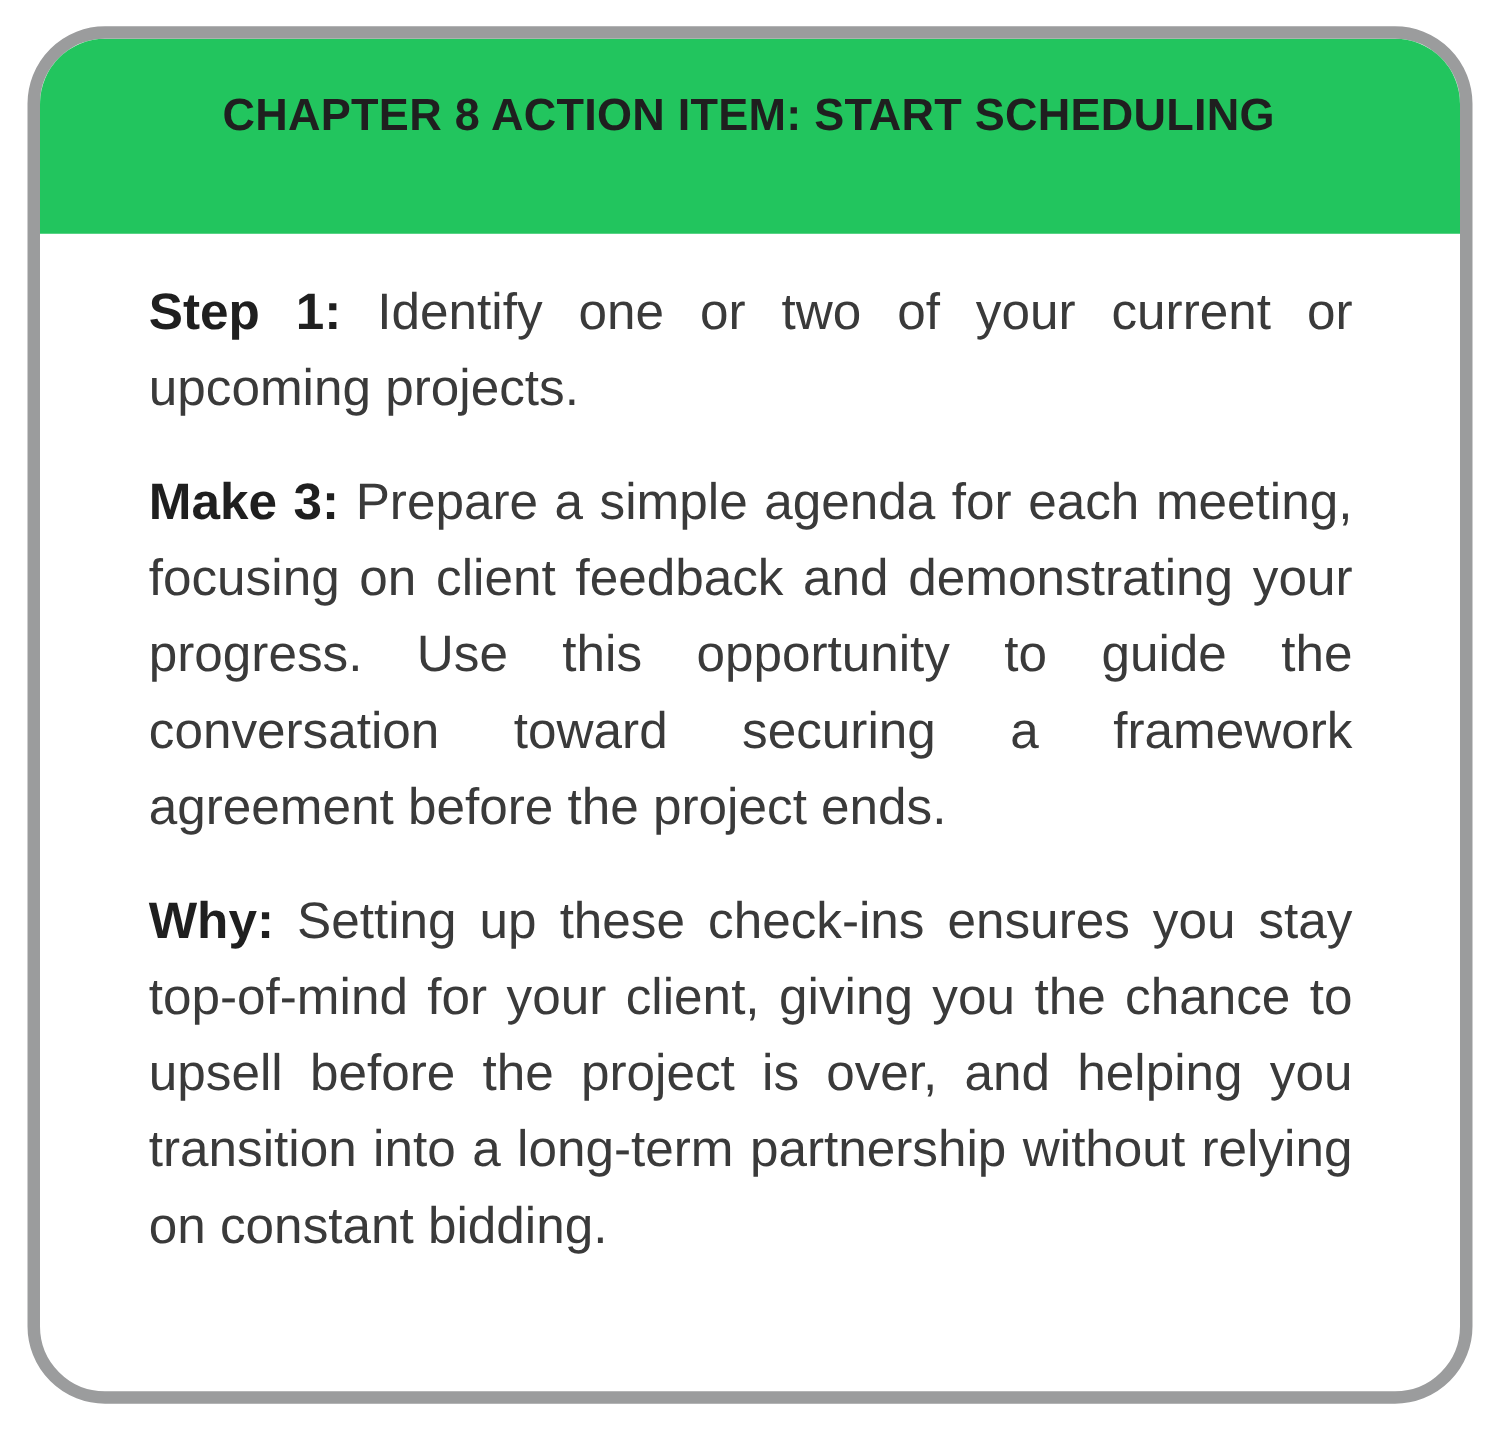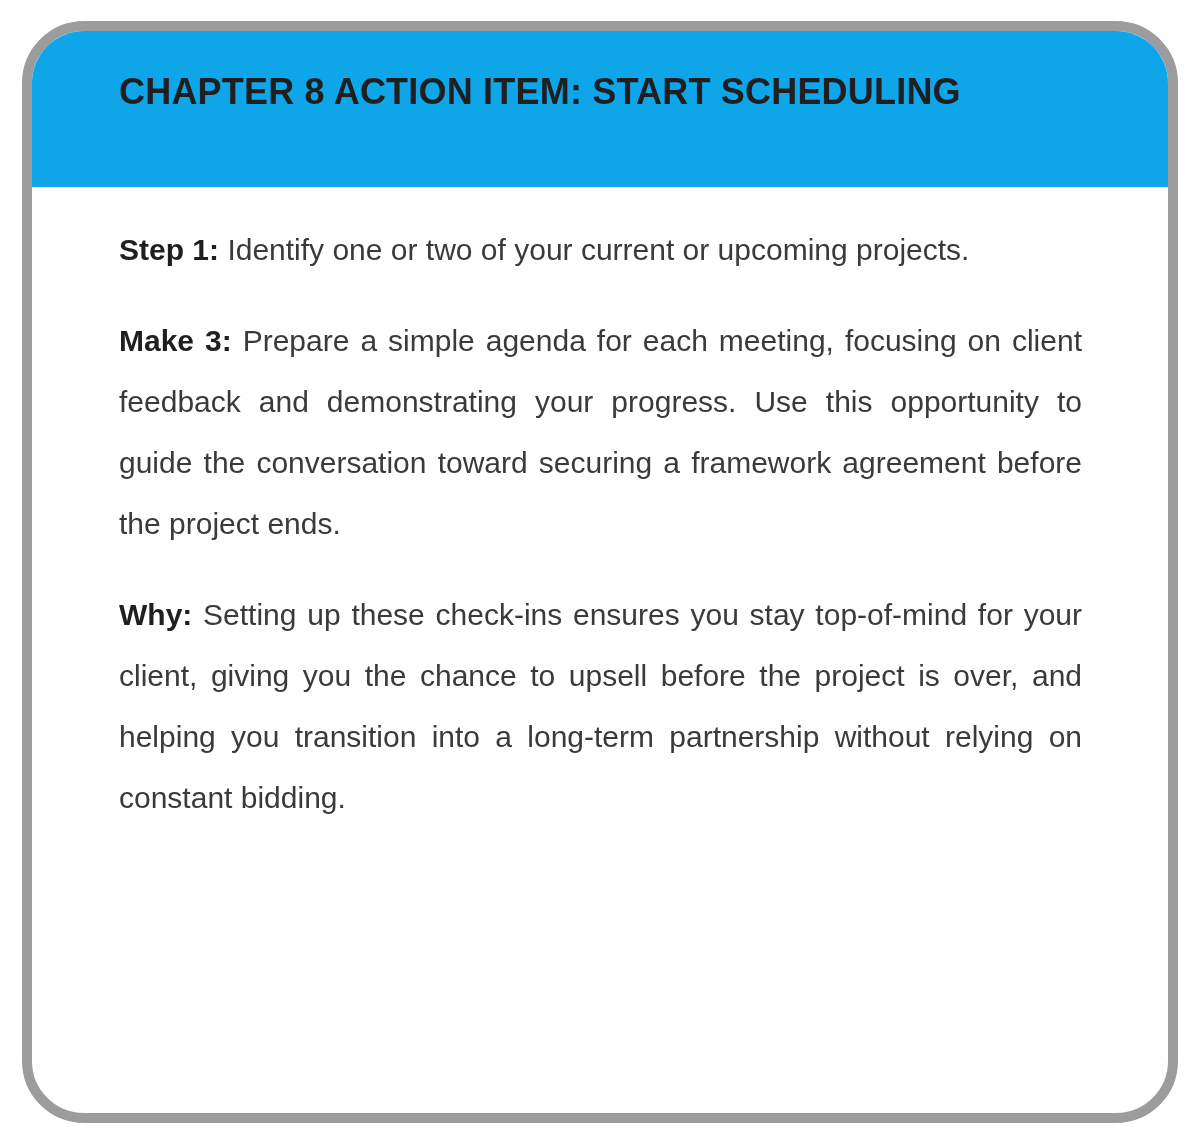--- a/index.html
+++ b/index.html
@@ -25,21 +25,22 @@
       border-radius: 62px;
       background: #ffffff;
       overflow: hidden;
     }
     .card-header {
       position: absolute;
       left: 0;
       top: 0;
       right: 0;
       height: 156px;
-      background: #0ea5e9;
+      background: #22c55e;
+      text-align: center;
     }
     .card-title {
       position: absolute;
       left: 87px;
       top: 30px;
       width: 960px;
       margin: 0;
       font-family: "Liberation Sans", "DejaVu Sans", sans-serif;
       font-weight: bold;
       font-size: 36px;
@@ -48,21 +49,21 @@
       letter-spacing: 0.2px;
     }
     .card-body {
       position: absolute;
       left: 87px;
       top: 188px;
       width: 963px;
     }
     .para {
       margin: 0 0 30px 0;
-      font-size: 30px;
+      font-size: 41px;
       line-height: 61px;
       color: #3a3a3a;
       text-align: justify;
       font-weight: normal;
     }
     .para .label {
       font-weight: bold;
       color: #1f1f1f;
     }
   </style>

